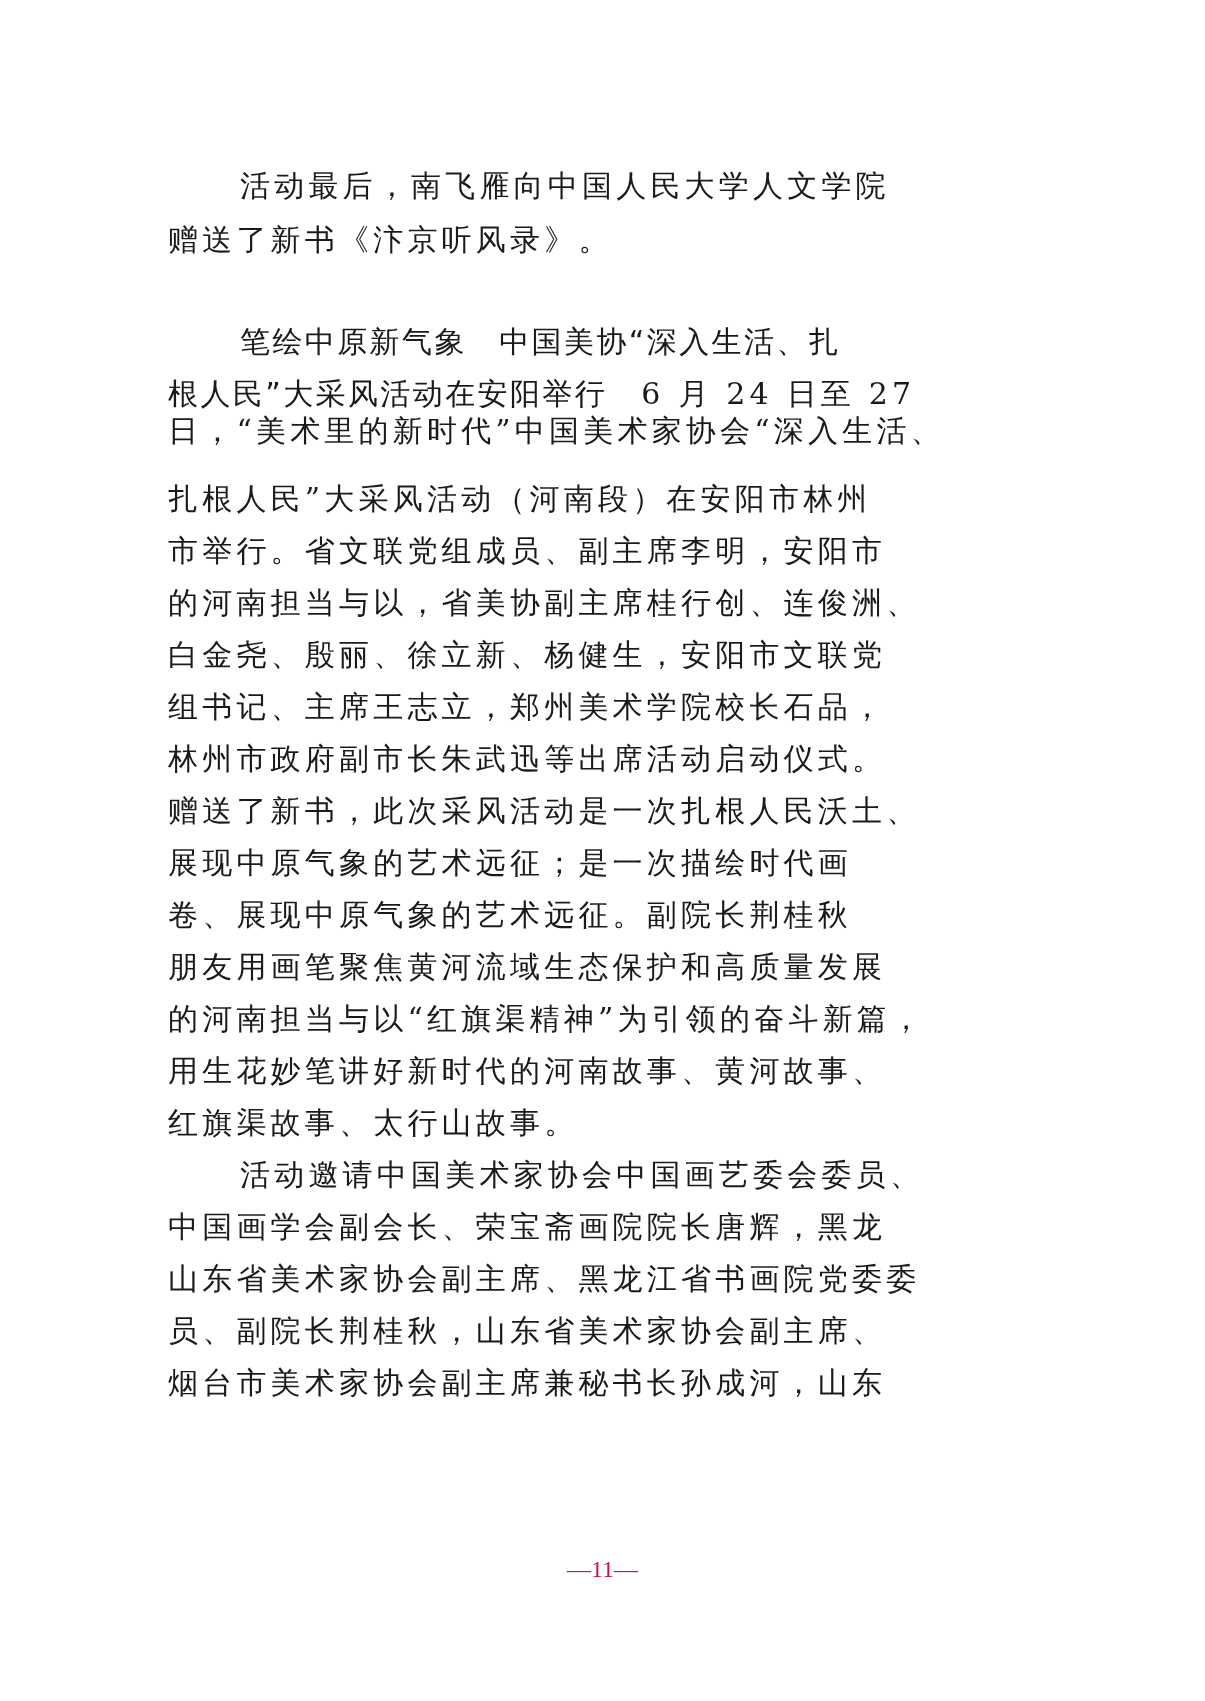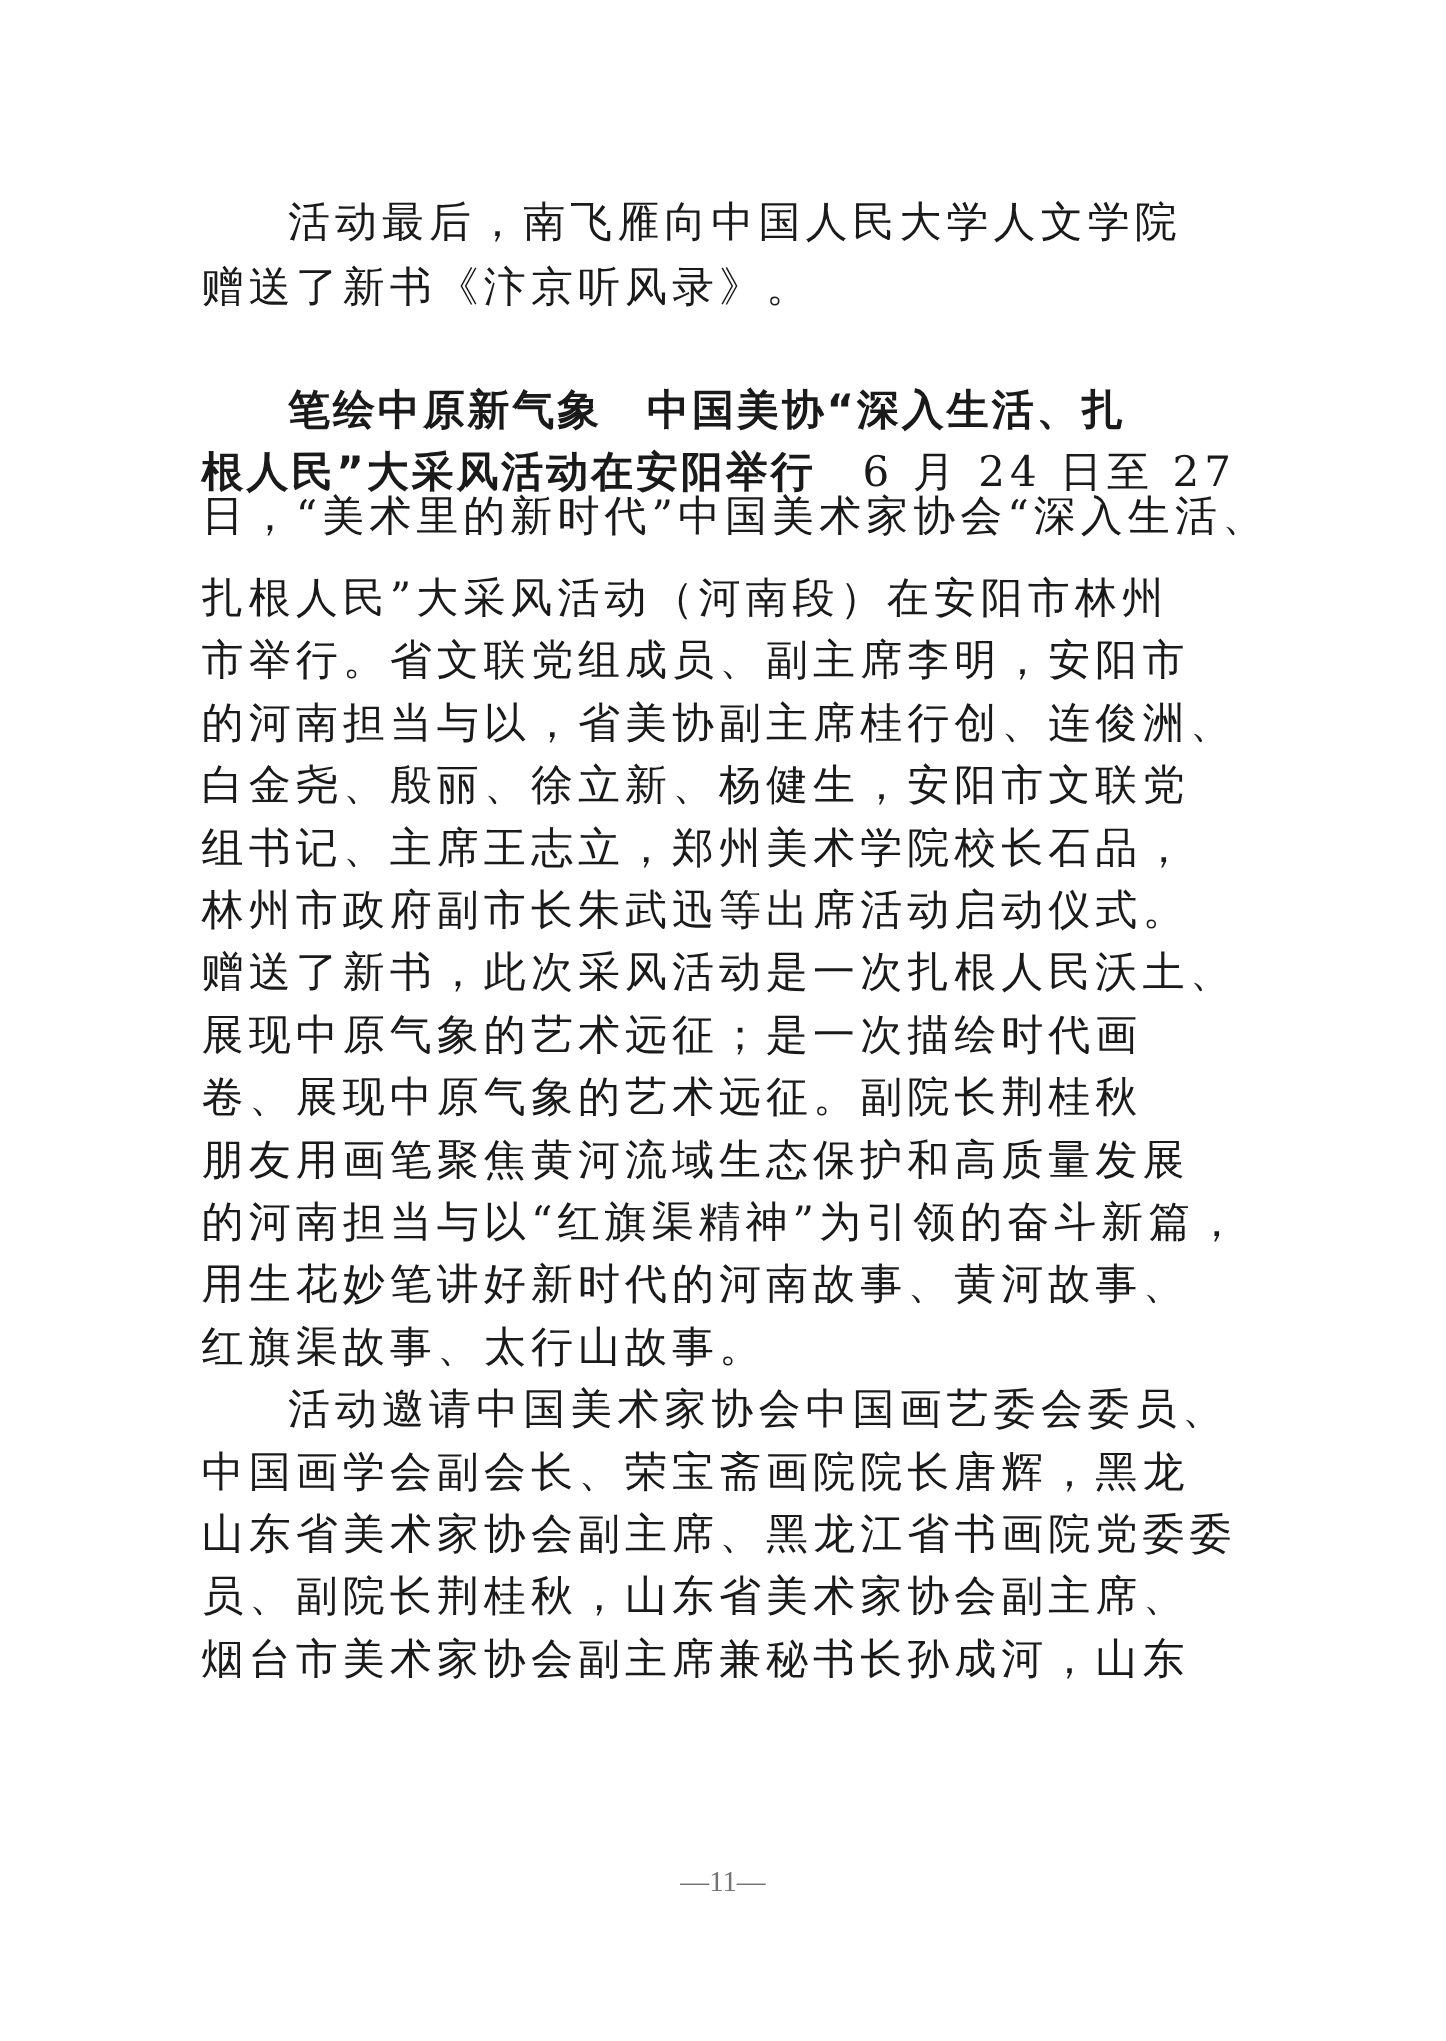--- a/index.html
+++ b/index.html
@@ -1,24 +1,24 @@
 <!DOCTYPE html>
 <html><head>
 <meta charset="utf-8">
 <style>
   html, body { margin:0; padding:0; background:#ffffff; }
   body { width:1205px; height:1701px; position:relative; overflow:hidden;
          font-family:"DejaVu Serif", "Liberation Serif", serif; color:#1a1a1a; }
   .page { position:absolute; left:168px; top:160px; width:776px; }
   .line { position:absolute; left:0; width:776px; height:52px; line-height:52px;
-          font-size:35px; white-space:nowrap; letter-spacing:4.2px; }
-  .bold { font-family:"DejaVu Sans", "Liberation Sans", sans-serif; font-weight:bold; letter-spacing:2.4px; }
+          font-size:30px; white-space:nowrap; letter-spacing:4.2px; }
+  .bold { font-family:"DejaVu Sans", "Liberation Sans", sans-serif; font-weight:normal; letter-spacing:2.4px; }
   .indent { padding-left:72px; box-sizing:border-box; }
   .pnum { position:absolute; top:1556px; left:0; width:1205px; text-align:center;
-          font-size:24px; font-family:"Liberation Serif", serif; color:#737373; }
+          font-size:24px; font-family:"Liberation Serif", serif; color:#be185d; }
 </style>
 </head>
 <body>
 
 <div class="page">
   <div class="line indent" style="top:0px">活动最后，南飞雁向中国人民大学人文学院</div>
   <div class="line" style="top:54px">赠送了新书《汴京听风录》。</div>
 
   <div class="line indent bold" style="top:156px">笔绘中原新气象　中国美协“深入生活、扎</div>
   <div class="line" style="top:208px">

